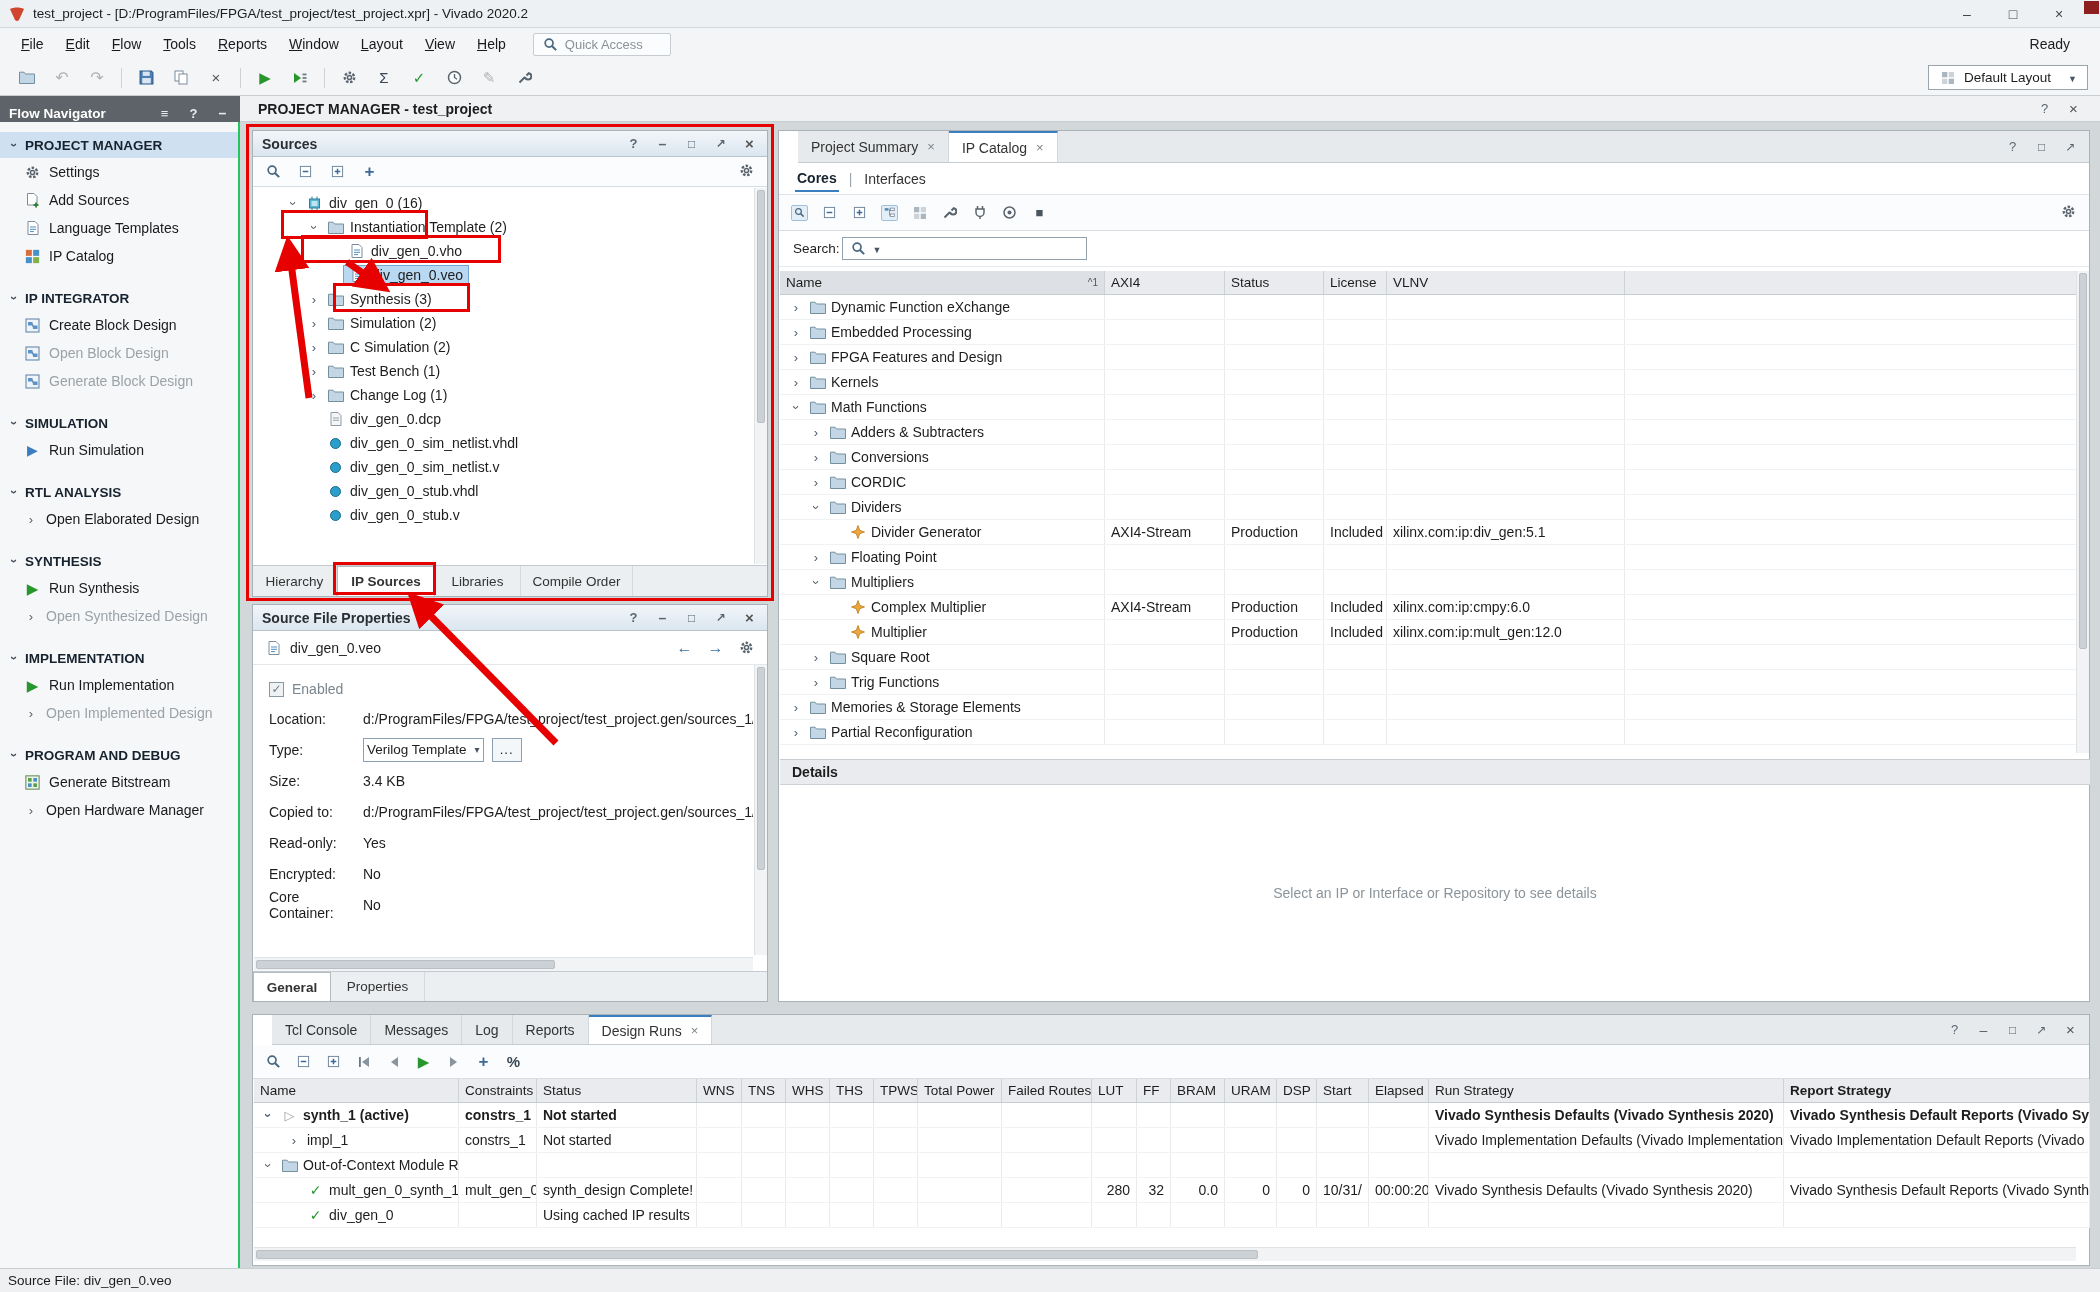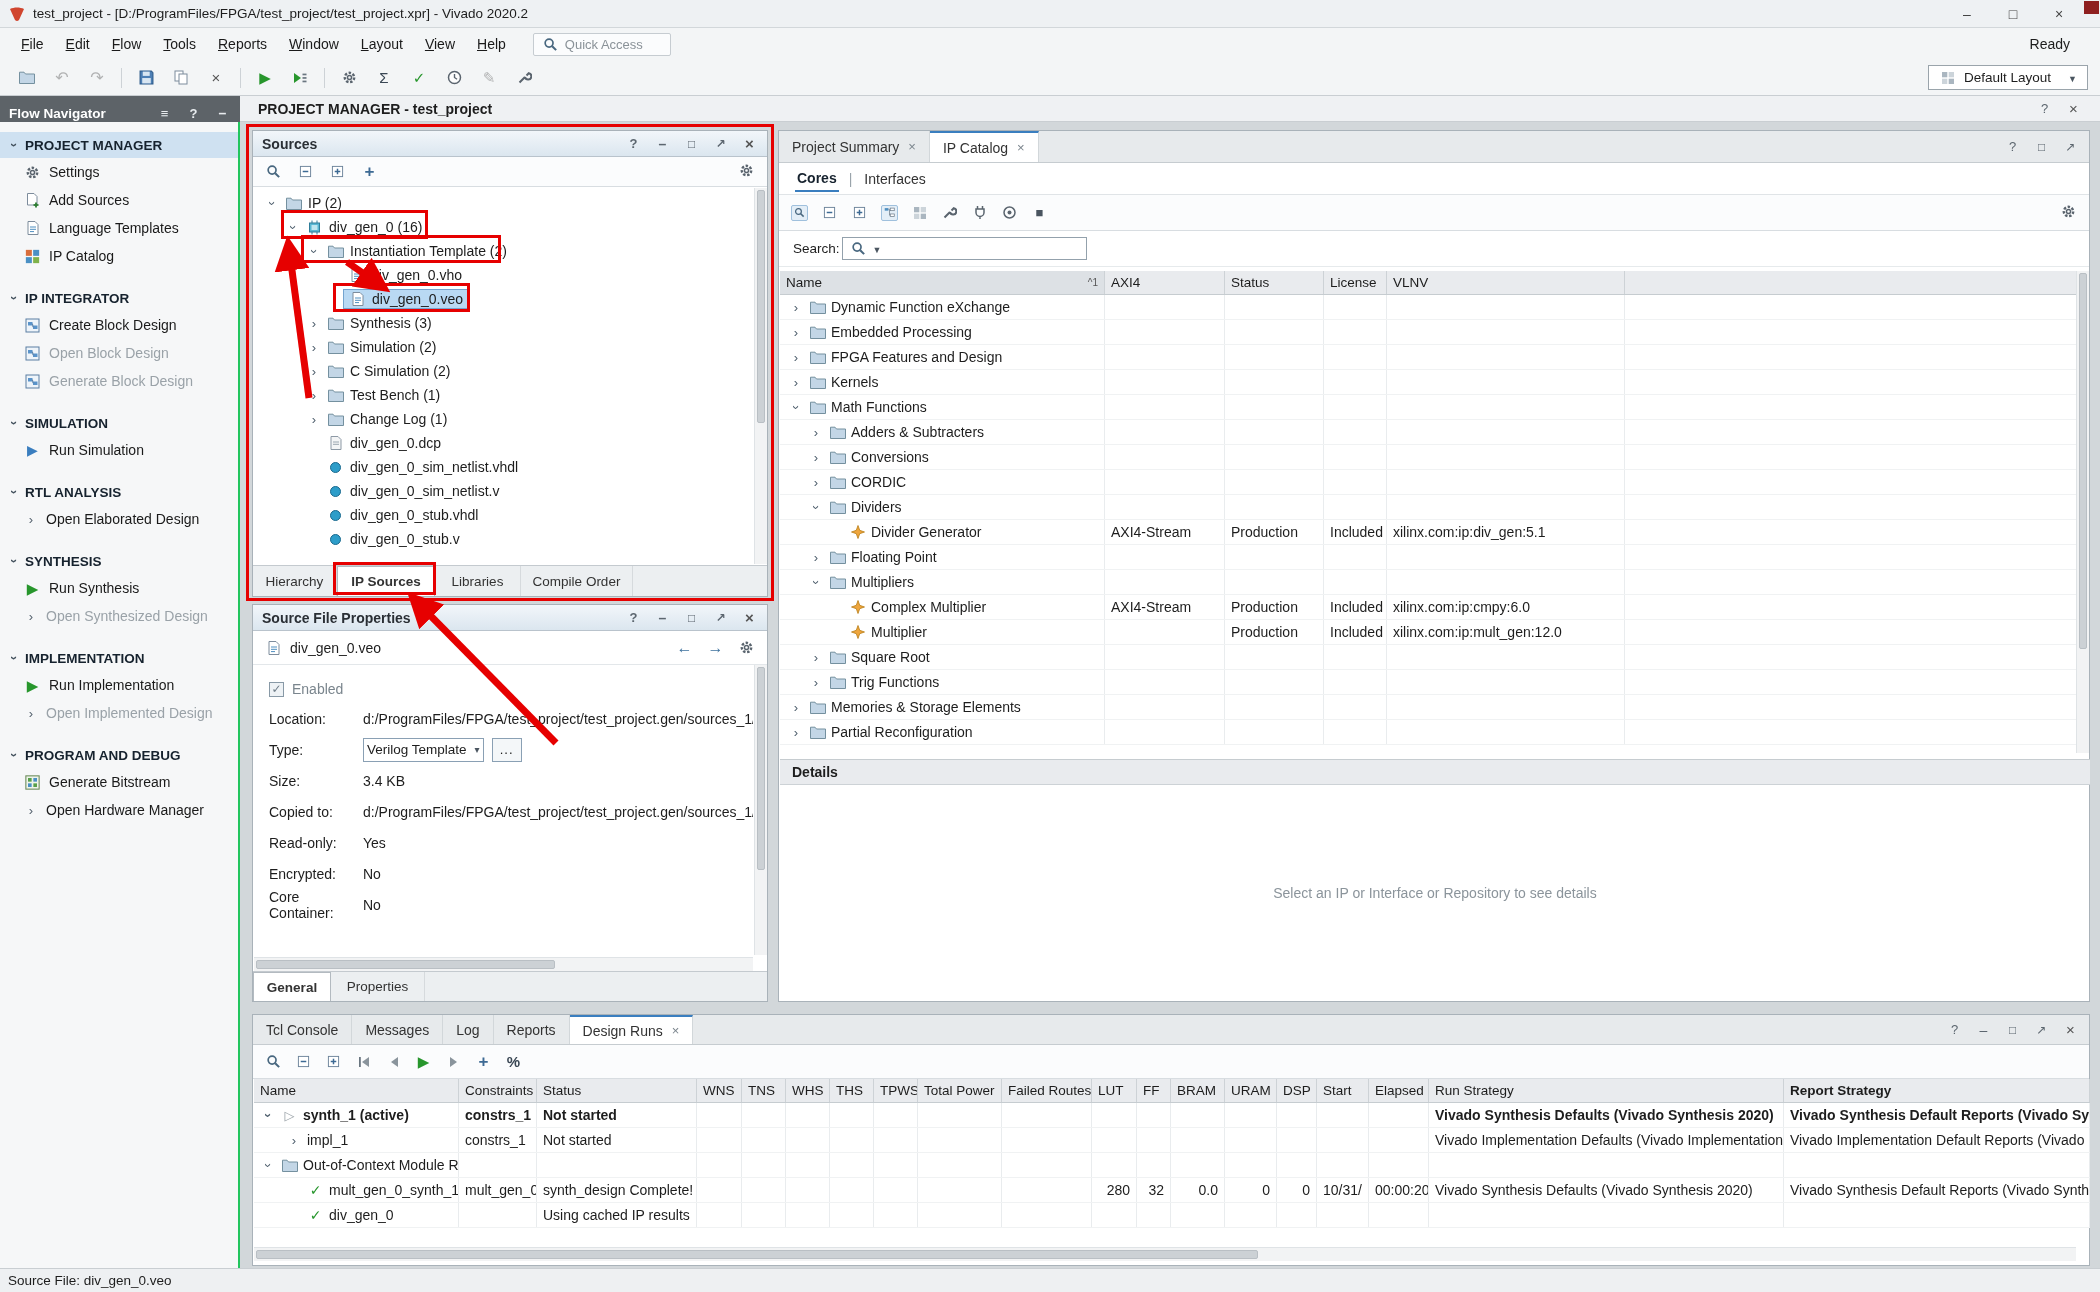--- a/index.html
+++ b/index.html
@@ -63,21 +63,21 @@
   .arrow{width:16px;flex:0 0 16px;display:inline-flex;align-items:center;justify-content:center;color:#50606e;font-size:13px;}
   .arrow.exp{transform:rotate(90deg);}
   .rowin{display:flex;align-items:center;gap:6px;padding:1px 5px;}
   .selbg{background:#b9d9f3;border:1px solid #74a4cf;}
   .tlabel{white-space:nowrap;}
 
   .btabs{position:absolute;display:flex;align-items:stretch;background:#eceff1;border-top:1px solid #c4cacf;}
   .btab{display:flex;align-items:center;justify-content:center;font-size:13.5px;color:#333;border-right:1px solid #d6dadd;}
   .btab.active{background:#fff;font-weight:bold;border:1px solid #b3bac0;border-bottom:none;}
 
-  .ttabs{display:flex;align-items:stretch;background:#e7eaec;border-bottom:1px solid #c6ccd0;height:32px;}
+  .ttabs{display:flex;align-items:stretch;background:#e7eaec;border-bottom:1px solid #c6ccd0;height:32px;margin-left:19px;}
   .ttab{display:flex;align-items:center;gap:9px;padding:0 13px;font-size:14px;color:#333;border-right:1px solid #d2d7da;}
   .ttab.active{background:#fff;border-top:2px solid #3a7ebf;}
   .tclose{color:#7a848c;font-size:13px;}
 
   .thead{display:flex;background:#e9ebee;border-bottom:1px solid #c6ccd0;height:24px;align-items:stretch;font-size:13.5px;color:#1d1d1d;}
   .hcell{padding:0 6px;border-right:1px solid #cdd2d6;display:flex;align-items:center;overflow:hidden;white-space:nowrap;}
   .hcell.sorted{background:#dde1e5;}
   .sort{font-size:10px;color:#555;margin-left:auto;padding-left:4px;}
   .hfill{flex:1;}
   .crow{display:flex;height:25px;align-items:stretch;font-size:14px;border-bottom:1px solid #f0f2f3;}
@@ -502,31 +502,20 @@
           </span>
         </span>
       <span class="right" id="sources-gear"><span class="icn">
             <svg width="15" height="15" viewBox="0 0 16 16">
               <circle cx="8" cy="8" r="5" fill="none" stroke="#5a646e" stroke-width="2.6" stroke-dasharray="2.6 1.8"></circle>
               <circle cx="8" cy="8" r="2.2" fill="none" stroke="#5a646e" stroke-width="1.6"></circle>
             </svg>
           </span></span>
     </div>
     <div id="sources-tree">
-        <div class="trow" style="padding-left: 10px;">
-          <span class="arrow exp">›</span>
-          <span class="rowin">
-            <span class="icn">
-              <svg width="16" height="13" viewBox="0 0 16 13">
-                <path d="M0.5 3 L0.5 1.2 L5 1.2 L6.5 3 L15.5 3 L15.5 12.5 L0.5 12.5 Z" fill="#c3d6e6" stroke="#74909f"></path>
-              </svg>
-            </span>
-            <span class="tlabel">IP (2)</span>
-          </span>
-        </div>
         <div class="trow" style="padding-left: 31px;">
           <span class="arrow exp">›</span>
           <span class="rowin">
             <span class="icn">
               <svg width="15" height="15" viewBox="0 0 15 15">
                 <line x1="5" y1="0.5" x2="5" y2="3" stroke="#2f7d99"></line>
                 <line x1="10" y1="0.5" x2="10" y2="3" stroke="#2f7d99"></line>
                 <line x1="5" y1="12" x2="5" y2="14.5" stroke="#2f7d99"></line>
                 <line x1="10" y1="12" x2="10" y2="14.5" stroke="#2f7d99"></line>
                 <rect x="2.5" y="3" width="10" height="9" fill="#59b7d3" stroke="#2f7d99"></rect>

